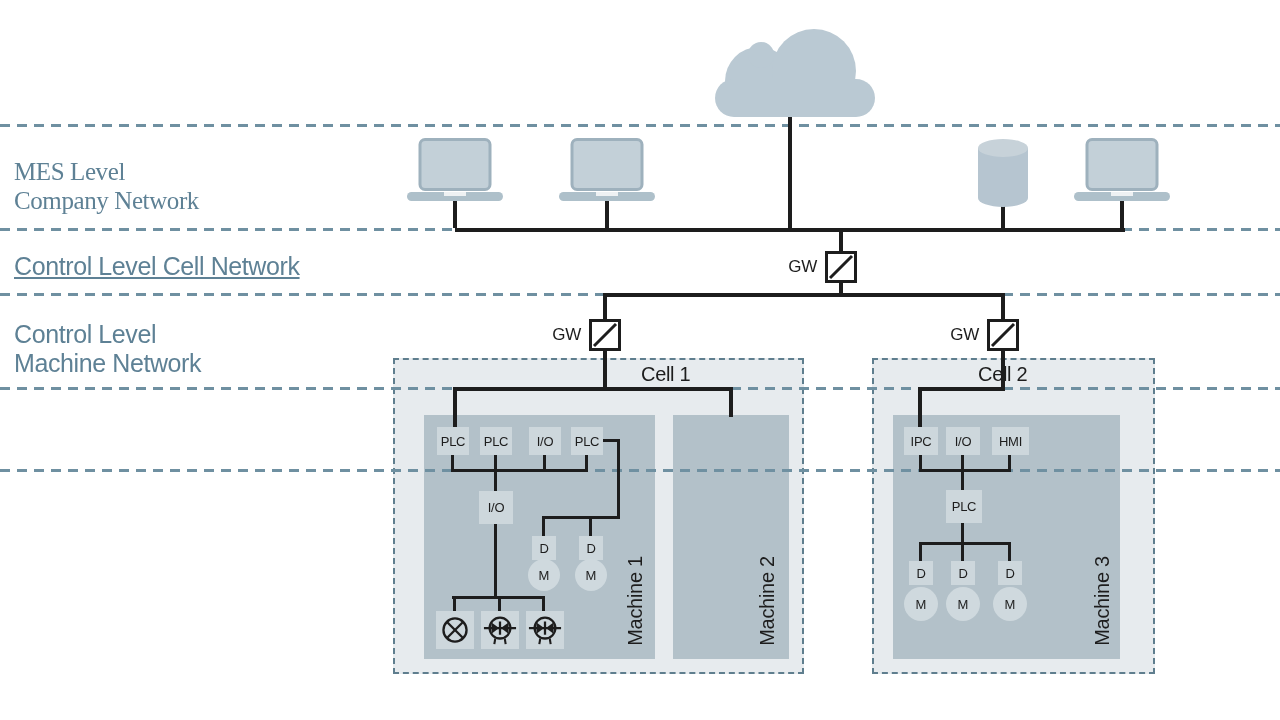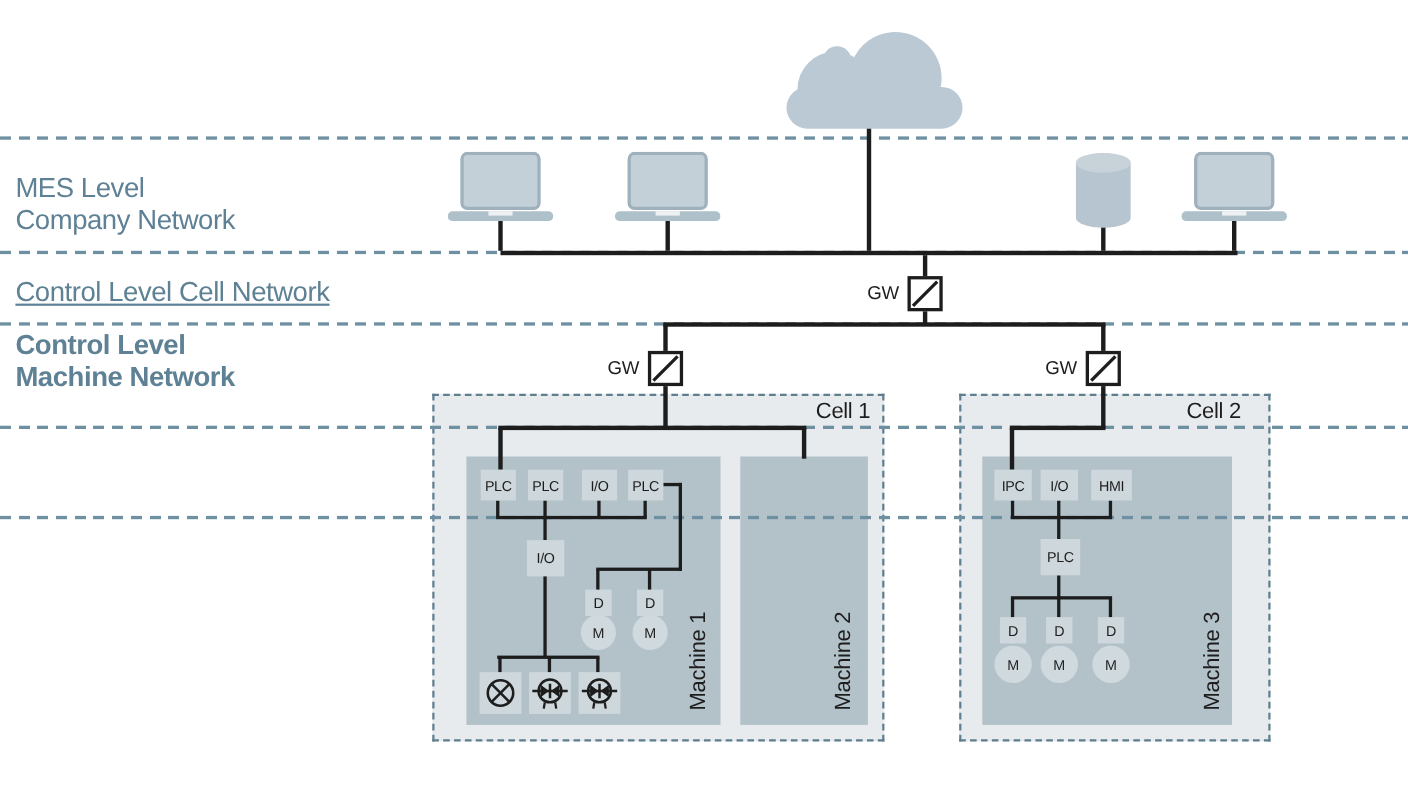--- a/index.html
+++ b/index.html
@@ -13,21 +13,21 @@
   .comp{position:absolute;background:#cdd7dc;display:flex;align-items:center;justify-content:center;
         font-size:13px;color:#1d1d1d;letter-spacing:-0.3px;}
   .mcirc{position:absolute;background:#cfd9de;border-radius:50%;display:flex;align-items:center;
          justify-content:center;font-size:13px;color:#1d1d1d;}
   .sensor{position:absolute;width:38px;height:38px;background:#cdd7dc;display:flex;
           align-items:center;justify-content:center;}
   .gw{position:absolute;width:26px;height:26px;background:#ffffff;border:3px solid #1d1d1d;}
   .gwlabel{position:absolute;width:60px;font-size:17px;color:#1d1d1d;text-align:right;letter-spacing:-0.3px;}
   .levellabel{position:absolute;left:14px;font-size:25px;line-height:29px;color:#5e8195;
               white-space:pre-line;letter-spacing:-0.4px;}
-  .celllabel{position:absolute;width:150px;font-size:20px;color:#1d1d1d;text-align:right;letter-spacing:-0.3px;}
+  .celllabel{position:absolute;width:150px;font-size:20px;color:#1d1d1d;letter-spacing:-0.3px;}
   .machlabel{position:absolute;width:200px;height:24px;font-size:20px;color:#1d1d1d;text-align:center;
              transform:rotate(-90deg);letter-spacing:-0.3px;}
   .dev{position:absolute;}
 </style>
 </head>
 <body>
 
 <div id="canvas">
 
   <div class="cell" style="left:393px;top:358px;width:411px;height:316px;"></div>
@@ -193,24 +193,24 @@
   <div class="comp" style="left:946px;top:427px;width:34px;height:28px;">I/O</div>
   <div class="comp" style="left:992px;top:427px;width:37px;height:28px;">HMI</div>
   <div class="comp" style="left:946px;top:490px;width:36px;height:33px;">PLC</div>
   <div class="comp" style="left:909px;top:561px;width:24px;height:24px;">D</div>
   <div class="comp" style="left:951px;top:561px;width:24px;height:24px;">D</div>
   <div class="comp" style="left:998px;top:561px;width:24px;height:24px;">D</div>
   <div class="mcirc" style="left:904px;top:587px;width:34px;height:34px;">M</div>
   <div class="mcirc" style="left:946px;top:587px;width:34px;height:34px;">M</div>
   <div class="mcirc" style="left:993px;top:587px;width:34px;height:34px;">M</div>
 
-  <div class="levellabel" style="top:157px;">MES Level
+  <div class="levellabel" style="top:157px;font-family:Liberation Serif, serif;">MES Level
 Company Network</div>
   <div class="levellabel" style="top:252px;text-decoration:underline;">Control Level Cell Network</div>
-  <div class="levellabel" style="top:300px;font-weight:bold;">Control Level
+  <div class="levellabel" style="top:320px;">Control Level
 Machine Network</div>
 
   <div class="celllabel" style="left:641px;top:363px;">Cell 1</div>
   <div class="celllabel" style="left:978px;top:363px;">Cell 2</div>
 
   <div class="machlabel" style="left:536px;top:589px;">Machine 1</div>
   <div class="machlabel" style="left:668px;top:589px;">Machine 2</div>
   <div class="machlabel" style="left:1003px;top:589px;">Machine 3</div>
 
 </div>

